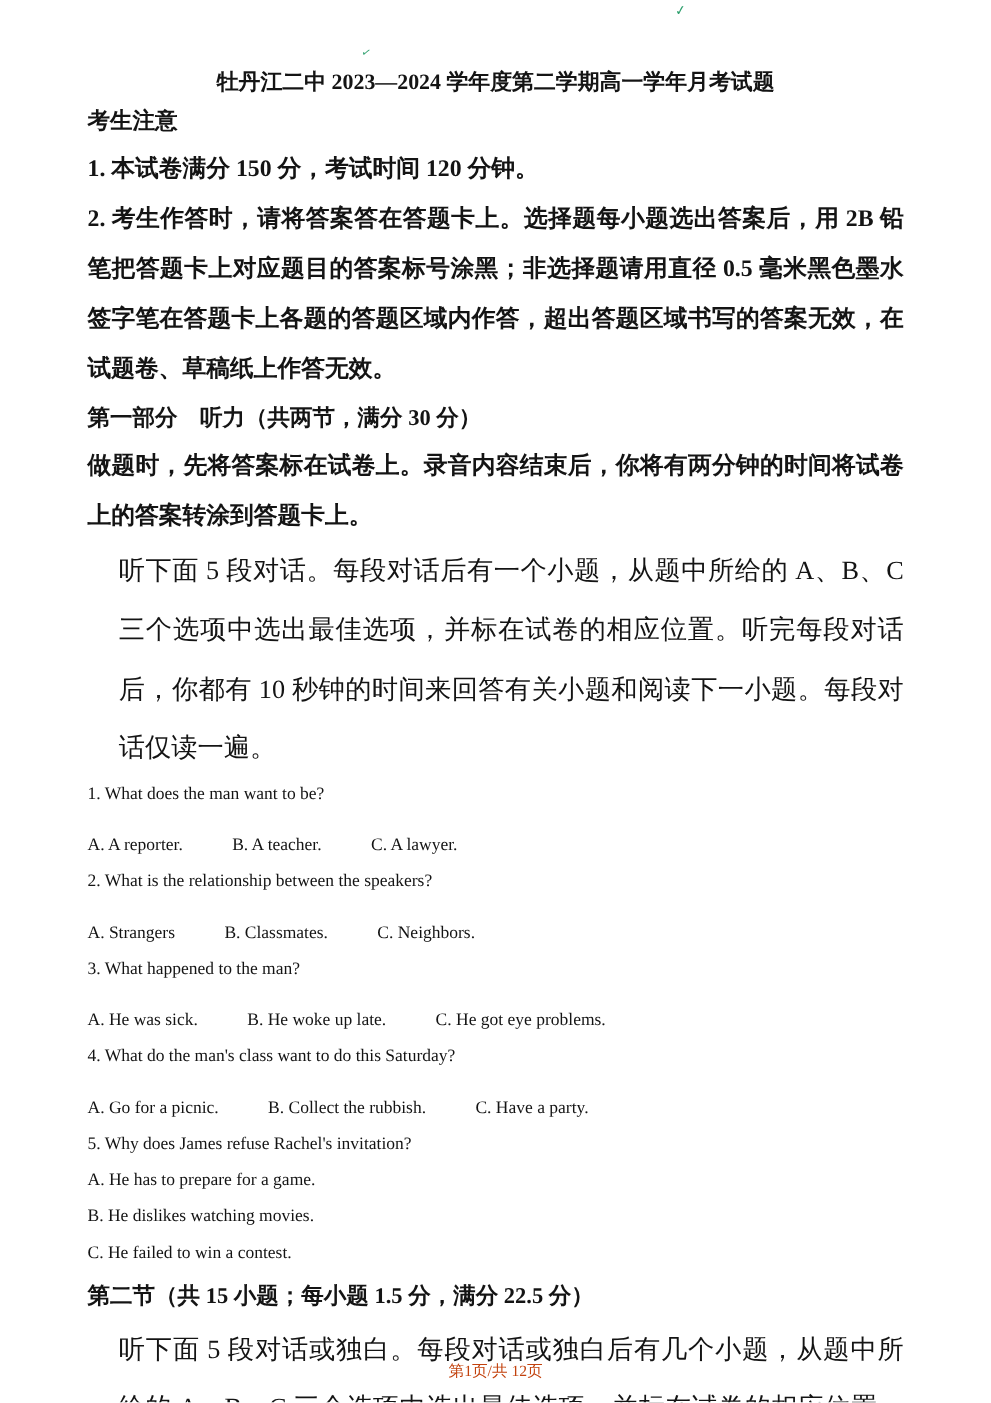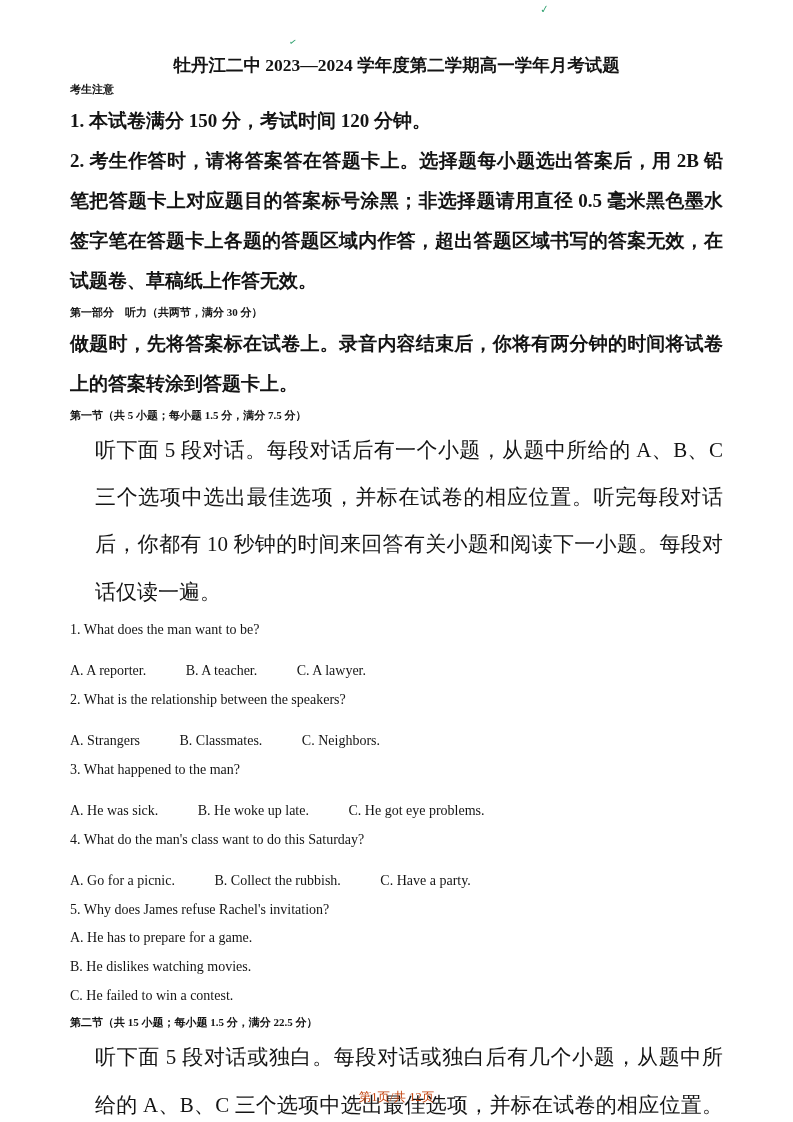--- a/index.html
+++ b/index.html
@@ -29,21 +29,21 @@
     text-align:center;
     margin:10px 0 22px 0;
   }
   .zh-b{
     font-size:19px;
     font-weight:700;
     line-height:2.1;
     text-align:justify;
   }
   .zh-heading{
-    font-size:11px;
+    font-size:18px;
     font-weight:700;
     line-height:2.1;
   }
   .instructions{
     font-size:21px;
     font-weight:400;
     line-height:2.25;
     text-align:justify;
     margin-left:25px;
   }
@@ -85,21 +85,20 @@
 
   <p class="exam-title">牡丹江二中 2023—2024 学年度第二学期高一学年月考试题</p>
 
   <p class="zh-heading">考生注意</p>
   <p class="zh-b">1. 本试卷满分 150 分，考试时间 120 分钟。</p>
   <p class="zh-b">2. 考生作答时，请将答案答在答题卡上。选择题每小题选出答案后，用 2B 铅笔把答题卡上对应题目的答案标号涂黑；非选择题请用直径 0.5 毫米黑色墨水签字笔在答题卡上各题的答题区域内作答，超出答题区域书写的答案无效，在试题卷、草稿纸上作答无效。</p>
 
   <p class="zh-heading">第一部分　听力（共两节，满分 30 分）</p>
   <p class="zh-b">做题时，先将答案标在试卷上。录音内容结束后，你将有两分钟的时间将试卷上的答案转涂到答题卡上。</p>
 
-  <p class="zh-heading">第一节（共 5 小题；每小题 1.5 分，满分 7.5 分）</p>
   <p class="instructions">听下面 5 段对话。每段对话后有一个小题，从题中所给的 A、B、C 三个选项中选出最佳选项，并标在试卷的相应位置。听完每段对话后，你都有 10 秒钟的时间来回答有关小题和阅读下一小题。每段对话仅读一遍。</p>
 
   <div>
     <p class="en">1. What does the man want to be?</p>
     <p class="en">
       <span class="opt">A. A reporter.</span>
       <span class="opt">B. A teacher.</span>
       <span class="opt">C. A lawyer.</span>
     </p>
   </div>

